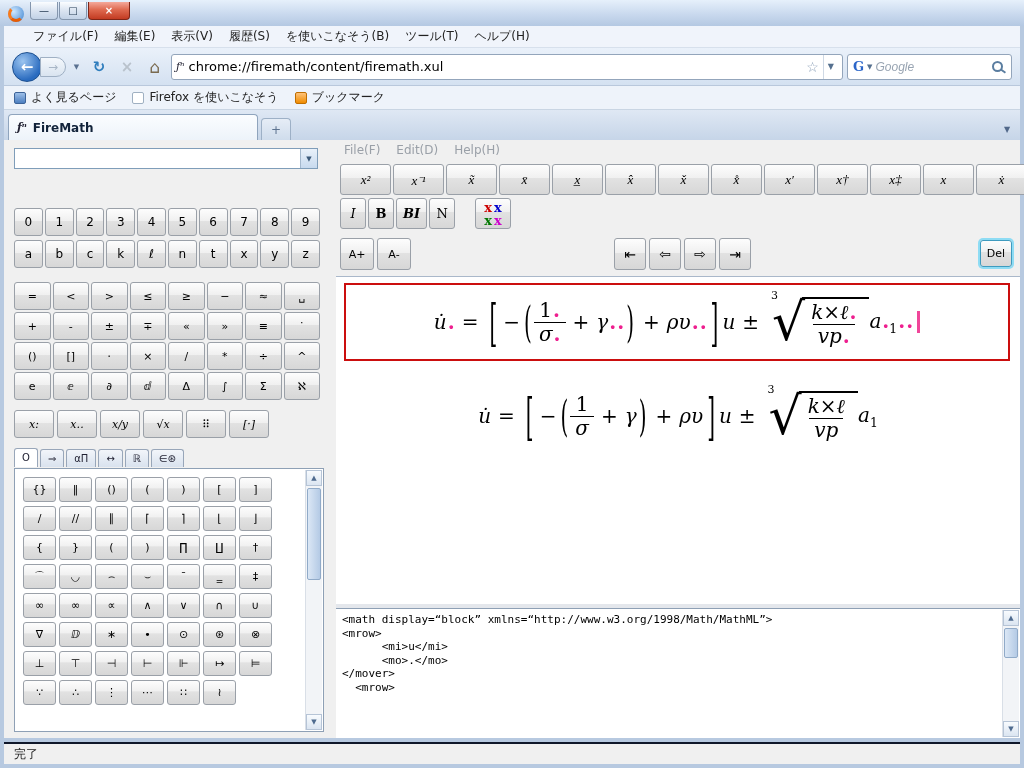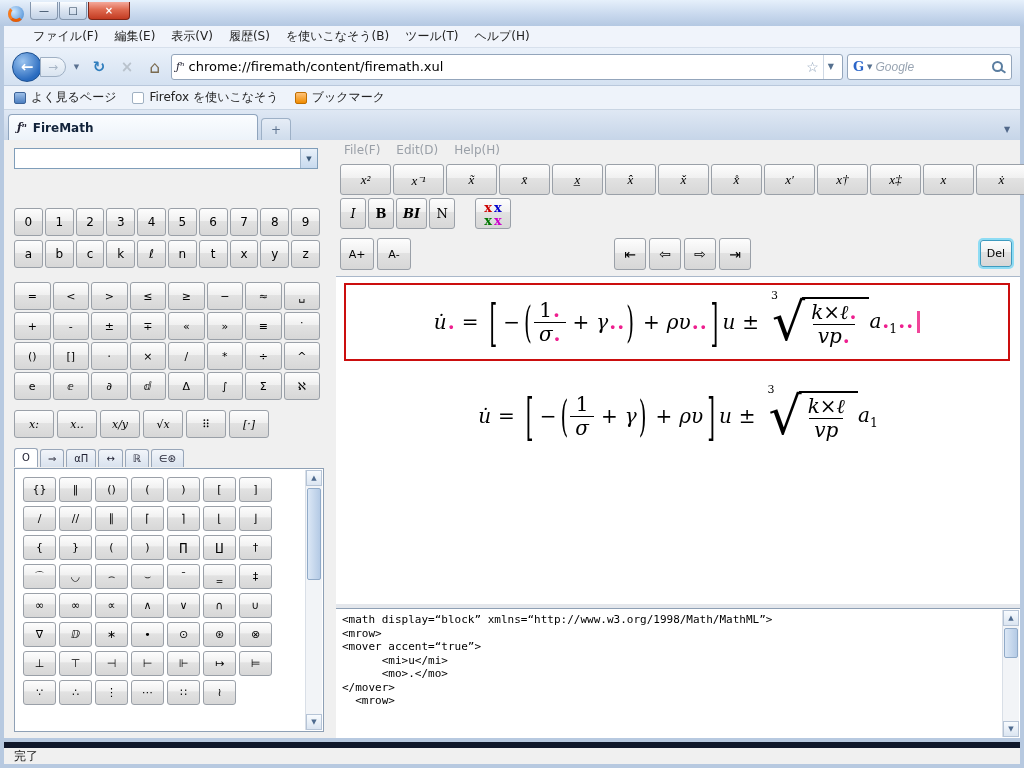--- a/index.html
+++ b/index.html
@@ -156,21 +156,21 @@
   .root { display:inline-flex; align-items:center; position:relative; margin-left:6px; }
   .root-idx { position:absolute; left:-1px; top:-8px; font-size:11px; }
   .root-sign { font-size:52px; line-height:40px; font-weight:300; margin-right:-3px; }
   .radicand { border-top:2px solid #000; padding:2px 8px 0 4px; display:flex; align-items:center; }
   .g { white-space:nowrap; }
   .g sub { font-size:62%; }
   .pdot { color:#ee1f8f; font-weight:bold; margin-left:1px; }
   .cursor { display:inline-block; width:3px; height:22px; background:#f0469a; margin-left:4px; }
 
   #statusbar { position:absolute; left:4px; bottom:4px; width:1016px; height:22px; background:#f0f0f0;
-    border-top:6px solid #0f172a; display:flex; align-items:center; padding:4px 10px; color:#222; }
+    border-top:2px solid #0f172a; display:flex; align-items:center; padding:4px 10px; color:#222; }
 </style>
 </head>
 <body>
 
 <div id="titlebar">
   <span class="ff-icon"></span>
   <span class="winbtns">
     <span class="winbtn">—</span>
     <span class="winbtn">□</span>
     <span class="winbtn close">×</span>
@@ -524,21 +524,20 @@
       </div>
     </div>
 
     <div class="rp-splitter"></div>
 
     <div class="rp-source">
       <div class="code">
 
       <div class="code-line">&lt;math display=“block” xmlns=“http://www.w3.org/1998/Math/MathML”&gt;</div>
           <div class="code-line">&lt;mrow&gt;</div>
-          <div class="code-line">&lt;mover accent=“true”&gt;</div>
           <div class="code-line">      &lt;mi&gt;u&lt;/mi&gt;</div>
           <div class="code-line">      &lt;mo&gt;.&lt;/mo&gt;</div>
           <div class="code-line">&lt;/mover&gt;</div>
           <div class="code-line">  &lt;mrow&gt;</div>
         </div>
       <div class="scrollbar">
         <div class="sb-btn">▲</div>
         <div class="sb-track">
             <div class="sb-thumb" id="src-thumb"></div>
           </div>

